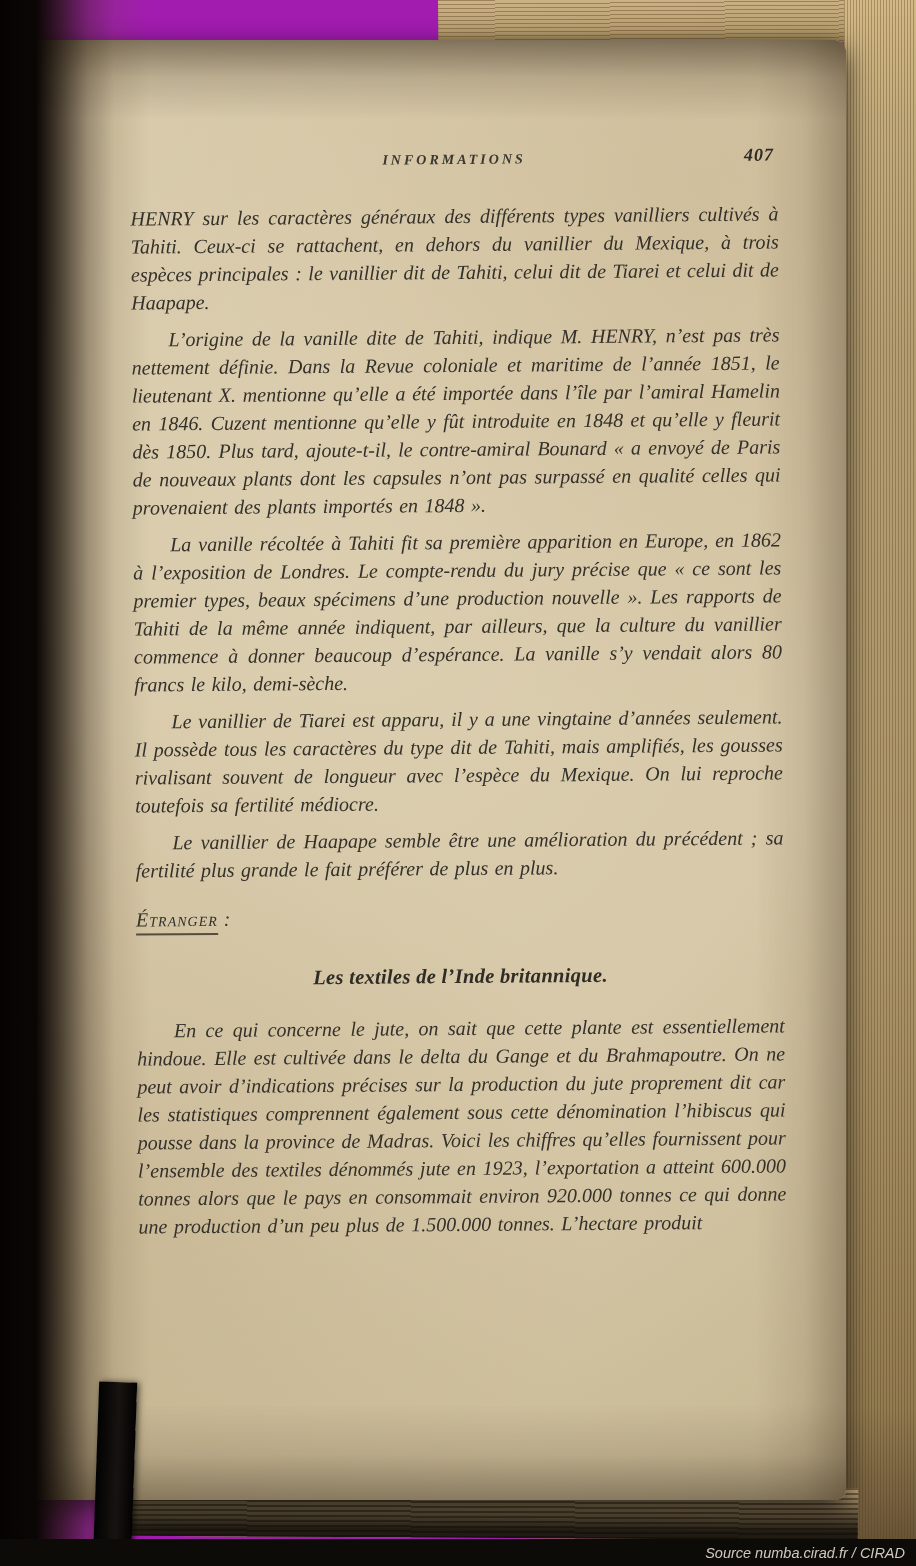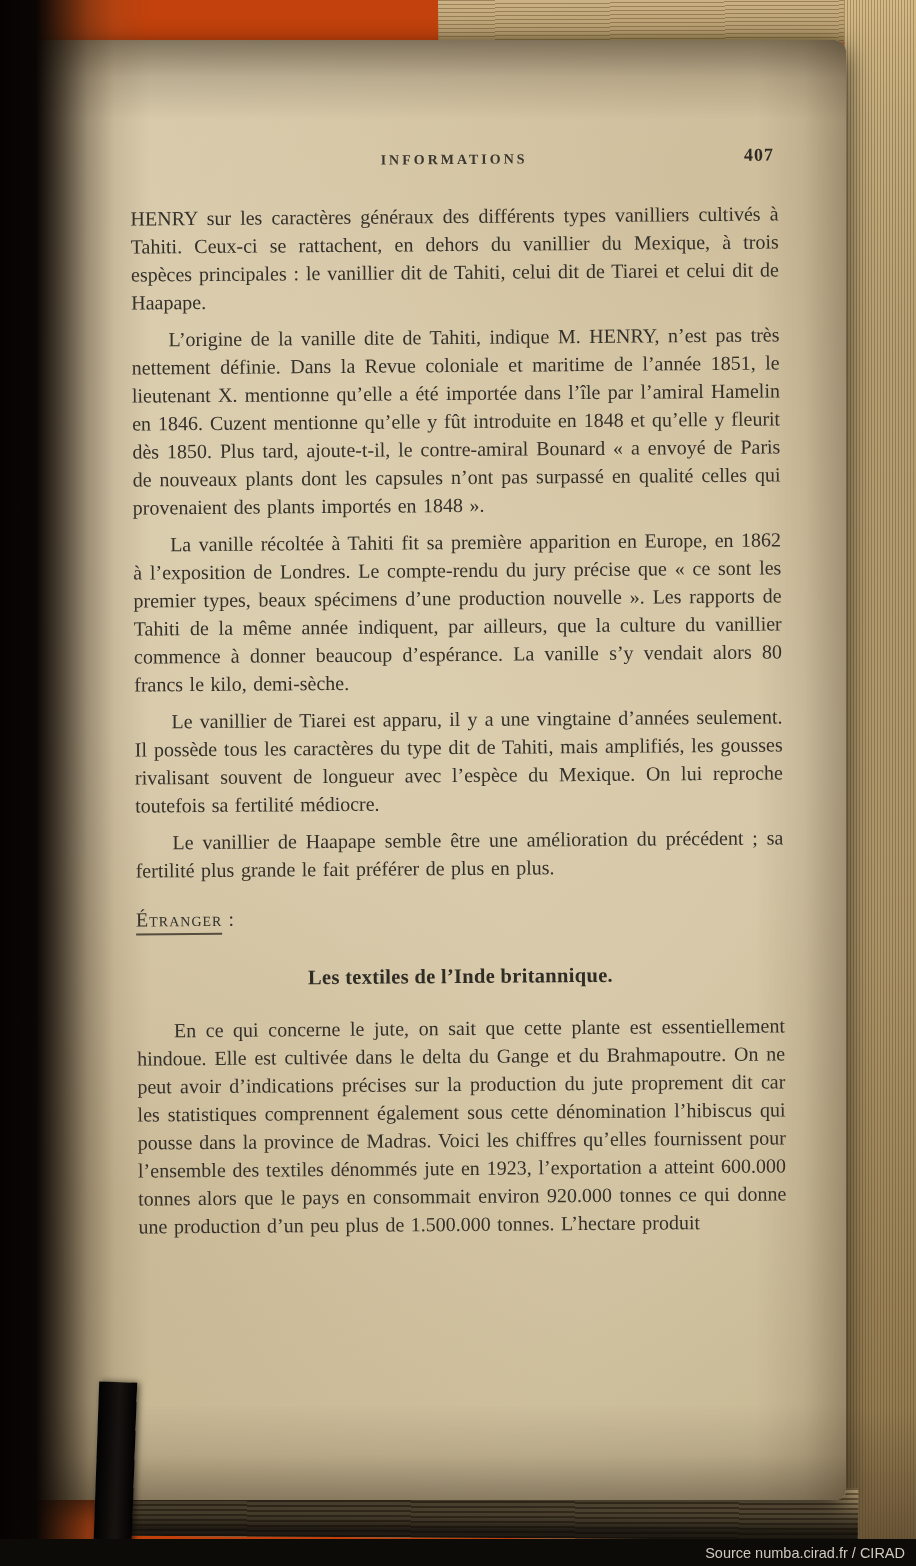--- a/index.html
+++ b/index.html
@@ -1,22 +1,23 @@
 <!DOCTYPE html>
 <html><head>
 <meta charset="utf-8">
 <style>
   html, body { margin: 0; padding: 0; background: #000; }
   .scene {
     position: relative;
     width: 916px;
     height: 1566px;
-    background: #c2410c;
+    background: #a21caf;
     overflow: hidden;
     font-family: "Liberation Serif", "DejaVu Serif", serif;
+    font-style: italic;
   }
 
   
   .top-page-edges {
     position: absolute;
     left: 438px; right: 0; top: 0;
     height: 46px;
     background:
       repeating-linear-gradient(180deg, rgba(92,63,30,0.42) 0 1px, rgba(0,0,0,0) 1px 4px),
       linear-gradient(180deg, #ccb386 0%, #b89f71 70%, #96804f 100%);

